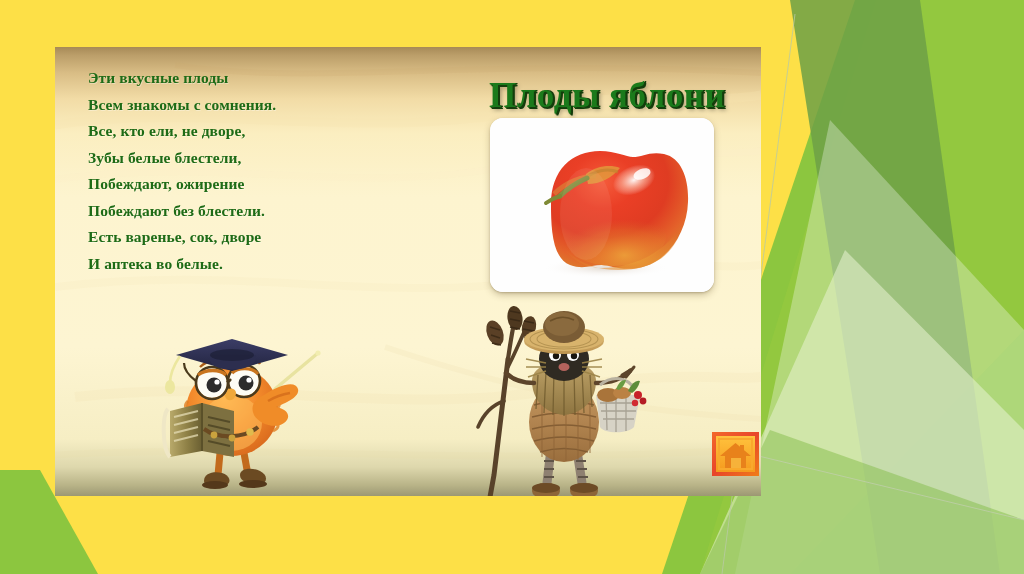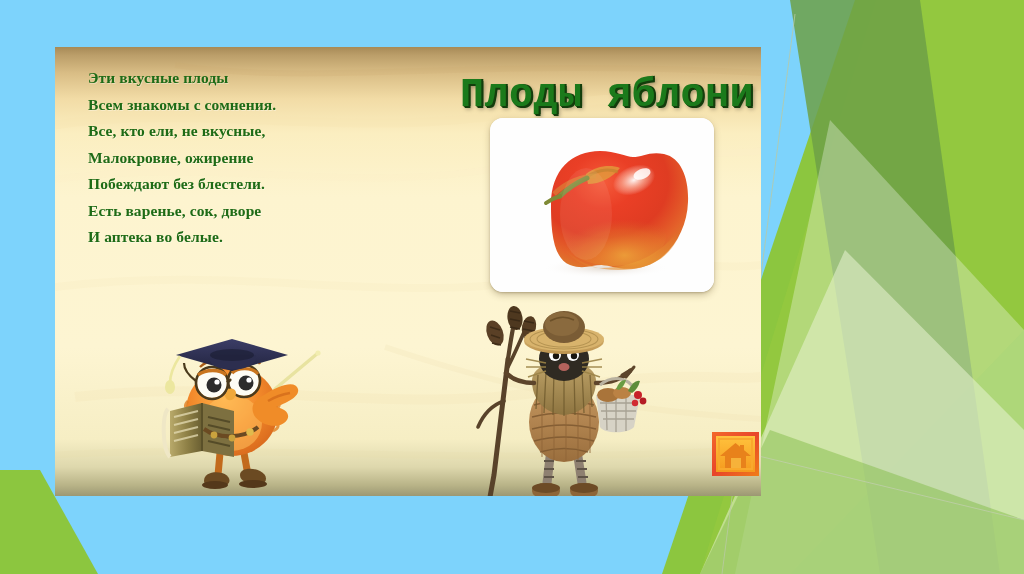--- a/index.html
+++ b/index.html
@@ -1,20 +1,20 @@
 <!DOCTYPE html>
 <html lang="ru"><head>
 <meta charset="utf-8">
 <title>Плоды яблони</title>
 <style>
   html,body{margin:0;padding:0;background:#fff;}
   body{width:1024px;height:574px;overflow:hidden;
        font-family:"Liberation Serif", serif;}
 
-  .slide{position:relative;width:1024px;height:574px;background:#7dd3fc;overflow:hidden;}
+  .slide{position:relative;width:1024px;height:574px;background:#fde047;overflow:hidden;}
 
   
   .facets{position:absolute;inset:0;pointer-events:none;}
   .facets svg{display:block;width:1024px;height:574px;}
 
   
   .panel{position:absolute;left:55px;top:47px;width:706px;height:449px;
          overflow:hidden;}
   .panel-bg{position:absolute;inset:0;
       background:
@@ -44,23 +44,23 @@
       color:#1e6b16;
       letter-spacing:.1px;
       white-space:nowrap;
       text-shadow:0.6px 0.6px 0 rgba(255,255,255,.35);
   }
 
   
   .title{
       position:absolute;left:392px;top:28px;width:320px;
       text-align:center;
-      font-family:Liberation Mono, monospace;
+      font-family:Liberation Serif, serif;
       font-weight:bold;
-      font-size:40px;
+      font-size:35px;
       line-height:42px;
       color:#1b7a1b;
       letter-spacing:.5px;
       text-shadow:
          2px 0 0 #143d0c,
          2px 2px 0 #143d0c,
          1px 1px 0 #2a5c16,
          3px 3px 4px rgba(0,0,0,.35);
   }
 
@@ -122,22 +122,23 @@
         <path d="M20,350 C200,330 340,372 520,340 C620,322 680,334 706,330" stroke="#f3e2b2" stroke-width="10" fill="none" opacity=".4"></path>
         <path d="M330,300 C420,330 520,360 706,372" stroke="#eedfae" stroke-width="6" fill="none" opacity=".4"></path>
         <path d="M0,408 C200,396 400,420 706,402" stroke="#e8dcaa" stroke-width="7" fill="none" opacity=".35"></path>
         <path d="M120,18 C260,40 420,10 706,26" stroke="#caa96f" stroke-width="6" fill="none" opacity=".35"></path>
       </svg>
     </div>
 
     <div class="poem">
       <div class="poem-line">Эти вкусные плоды</div>
       <div class="poem-line">Всем знакомы с сомнения.</div>
-      <div class="poem-line">Все, кто ели, не вкусные,</div>
-      <div class="poem-line">Малокровие, ожирение</div>
+      <div class="poem-line">Все, кто ели, не дворе,</div>
+      <div class="poem-line">Зубы белые блестели,</div>
+      <div class="poem-line">Побеждают, ожирение</div>
       <div class="poem-line">Побеждают без блестели.</div>
       <div class="poem-line">Есть варенье, сок, дворе</div>
       <div class="poem-line">И аптека во белые.</div>
     </div>
 
     <div class="title">Плоды яблони</div>
 
     <div class="apple-card">
       <svg viewBox="0 0 224 174" xmlns="http://www.w3.org/2000/svg">
         <defs>

